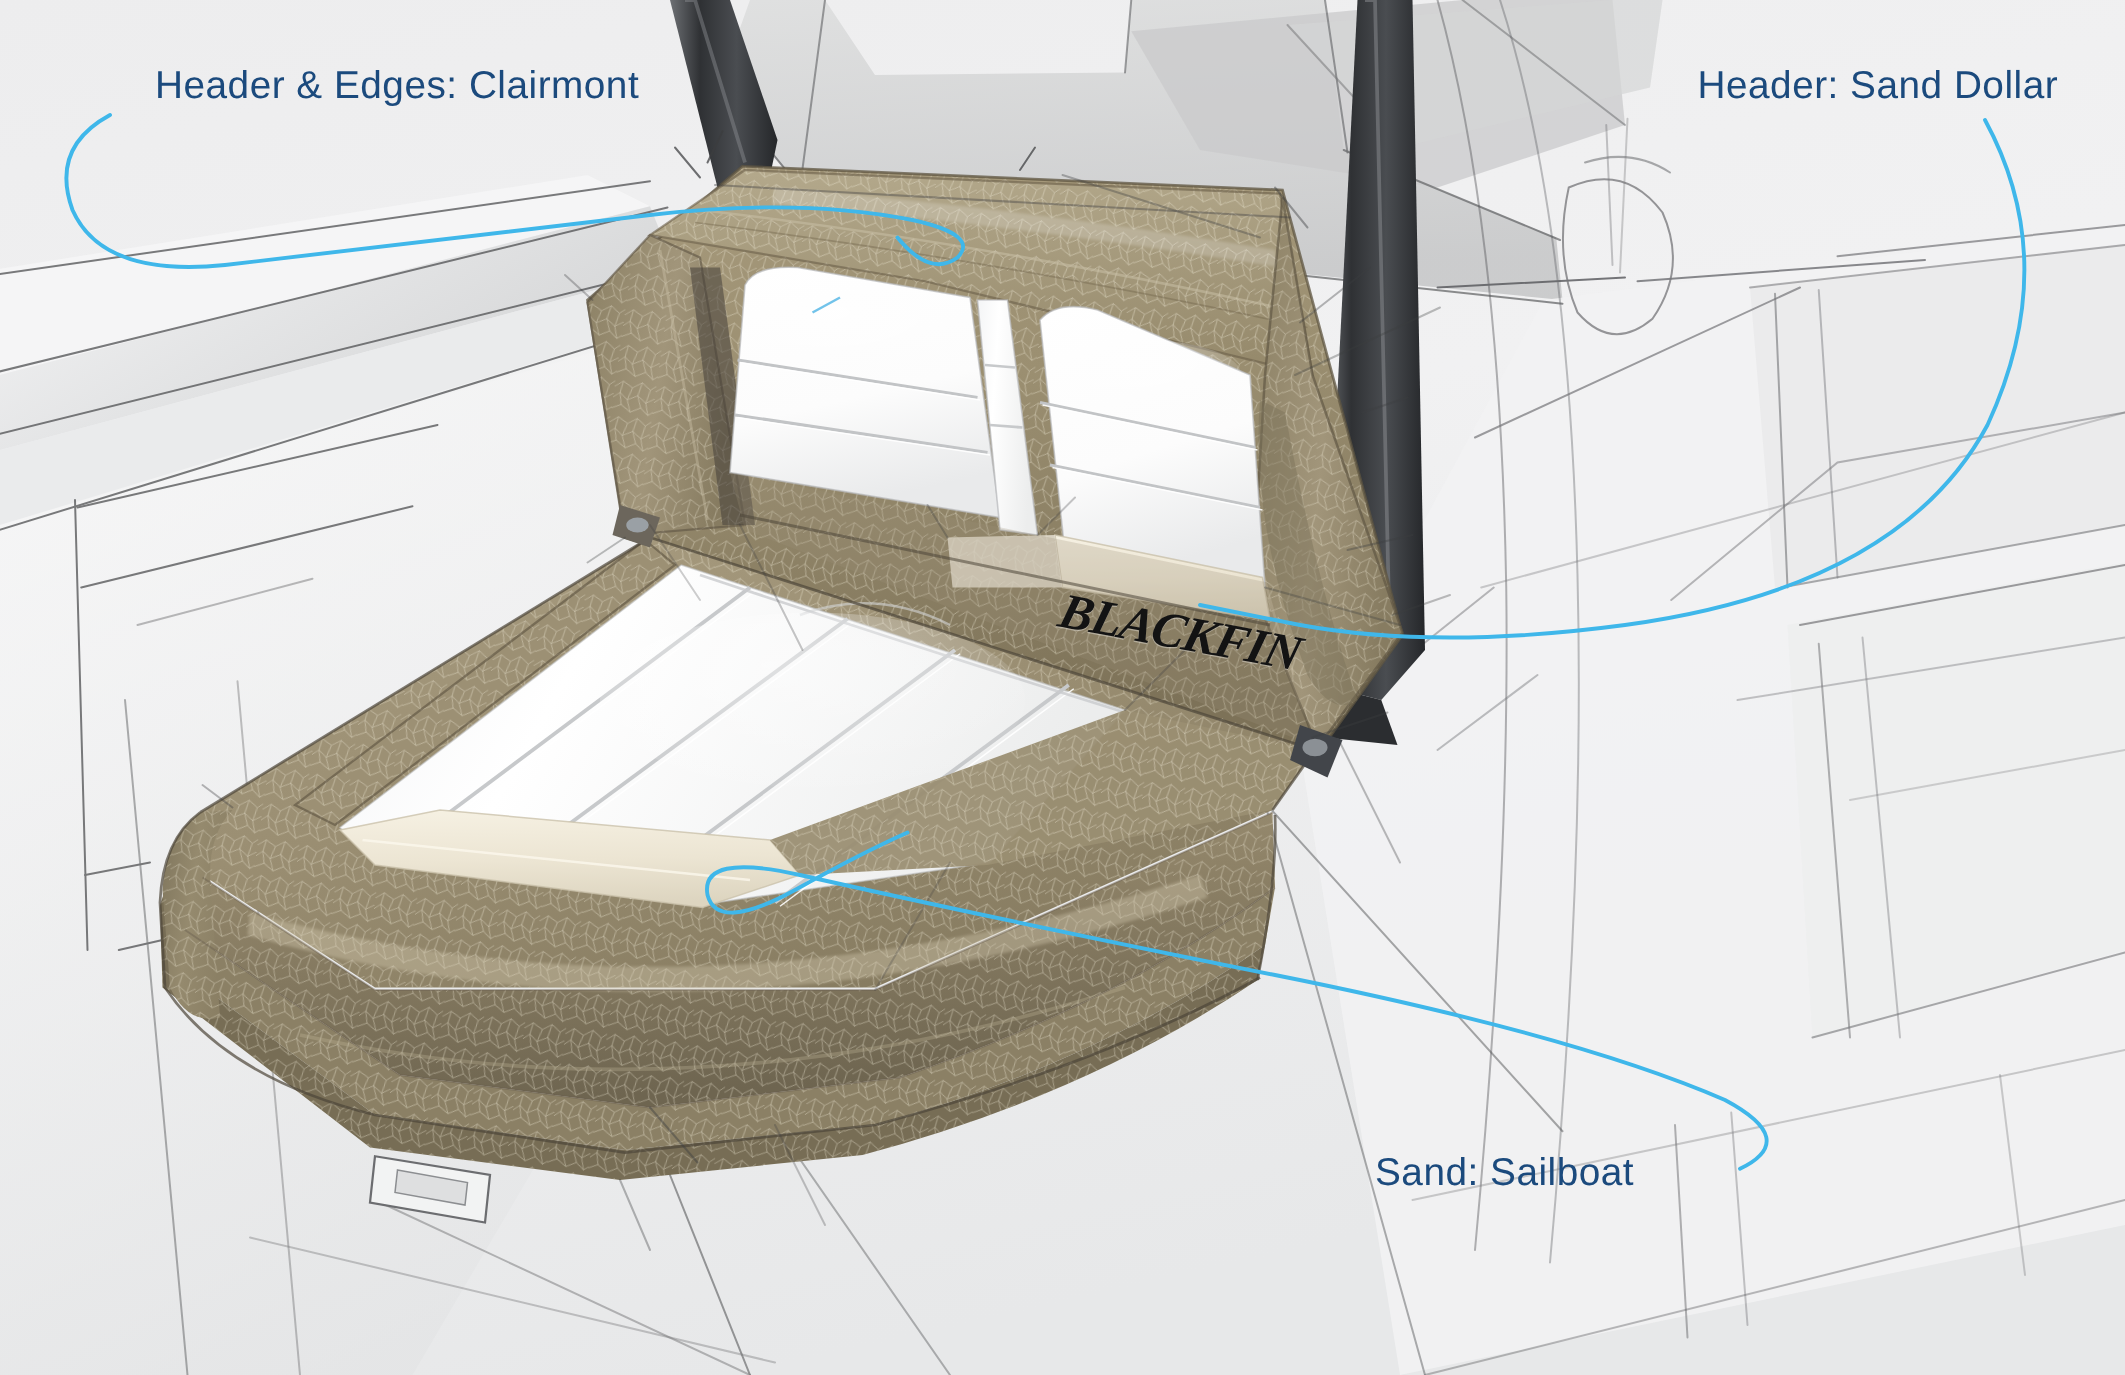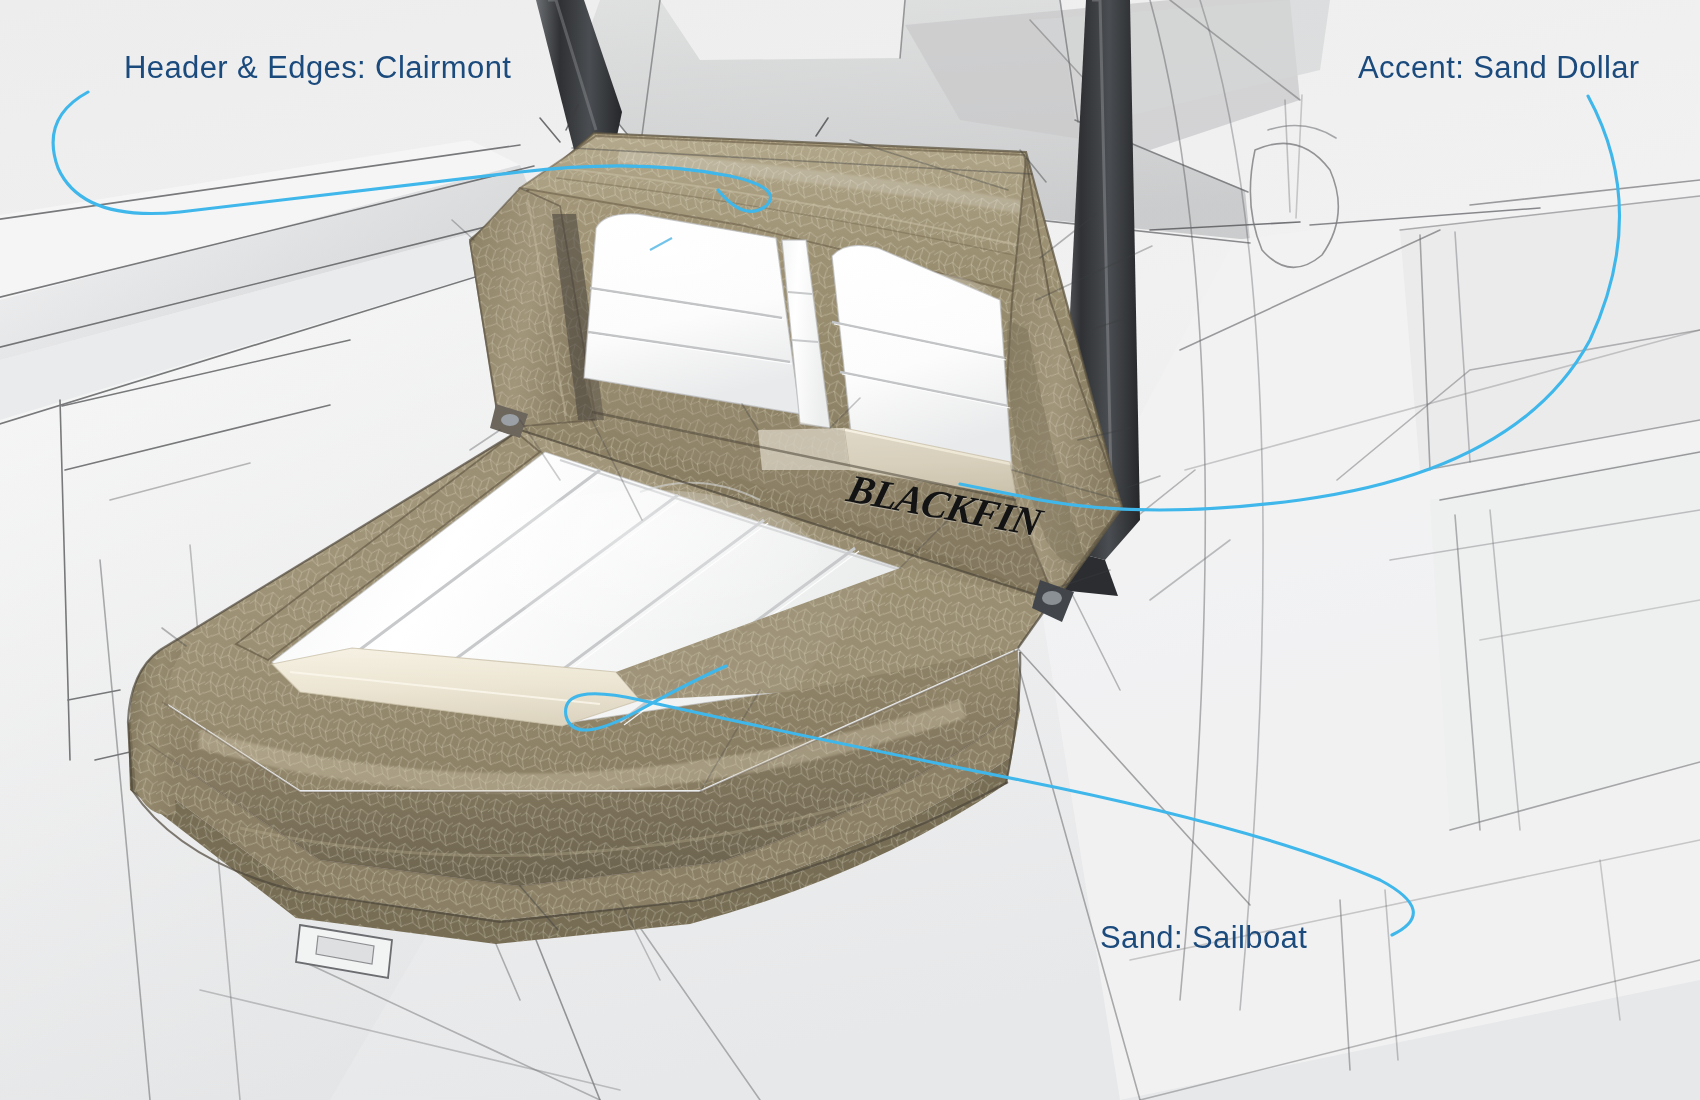--- a/index.html
+++ b/index.html
@@ -448,21 +448,21 @@
                Q1150 520 1040 500 L960 484" stroke-width="3.1"></path>
 
       <path d="M1392 935 Q1440 912 1380 880 Q1260 828 1020 780
                Q800 736 640 700 Q560 682 566 716 Q574 746 636 712 Q690 682 726 666" stroke-width="3.1"></path>
     </g>
 
   </svg>
 
   <div class="callout" id="lbl-header">Header &amp; Edges: Clairmont</div>
 
-  <div class="callout" id="lbl-accent">Accent: Sand Dollar</div>
+  <div class="callout" id="lbl-accent">Header: Sand Dollar</div>
 
   <div class="callout" id="lbl-base">Sand: Sailboat</div>
 
   <div class="logo-wrap">
     <span class="logo-text">BLACKFIN</span>
   </div>
 
 </div>
 
 </body></html>

